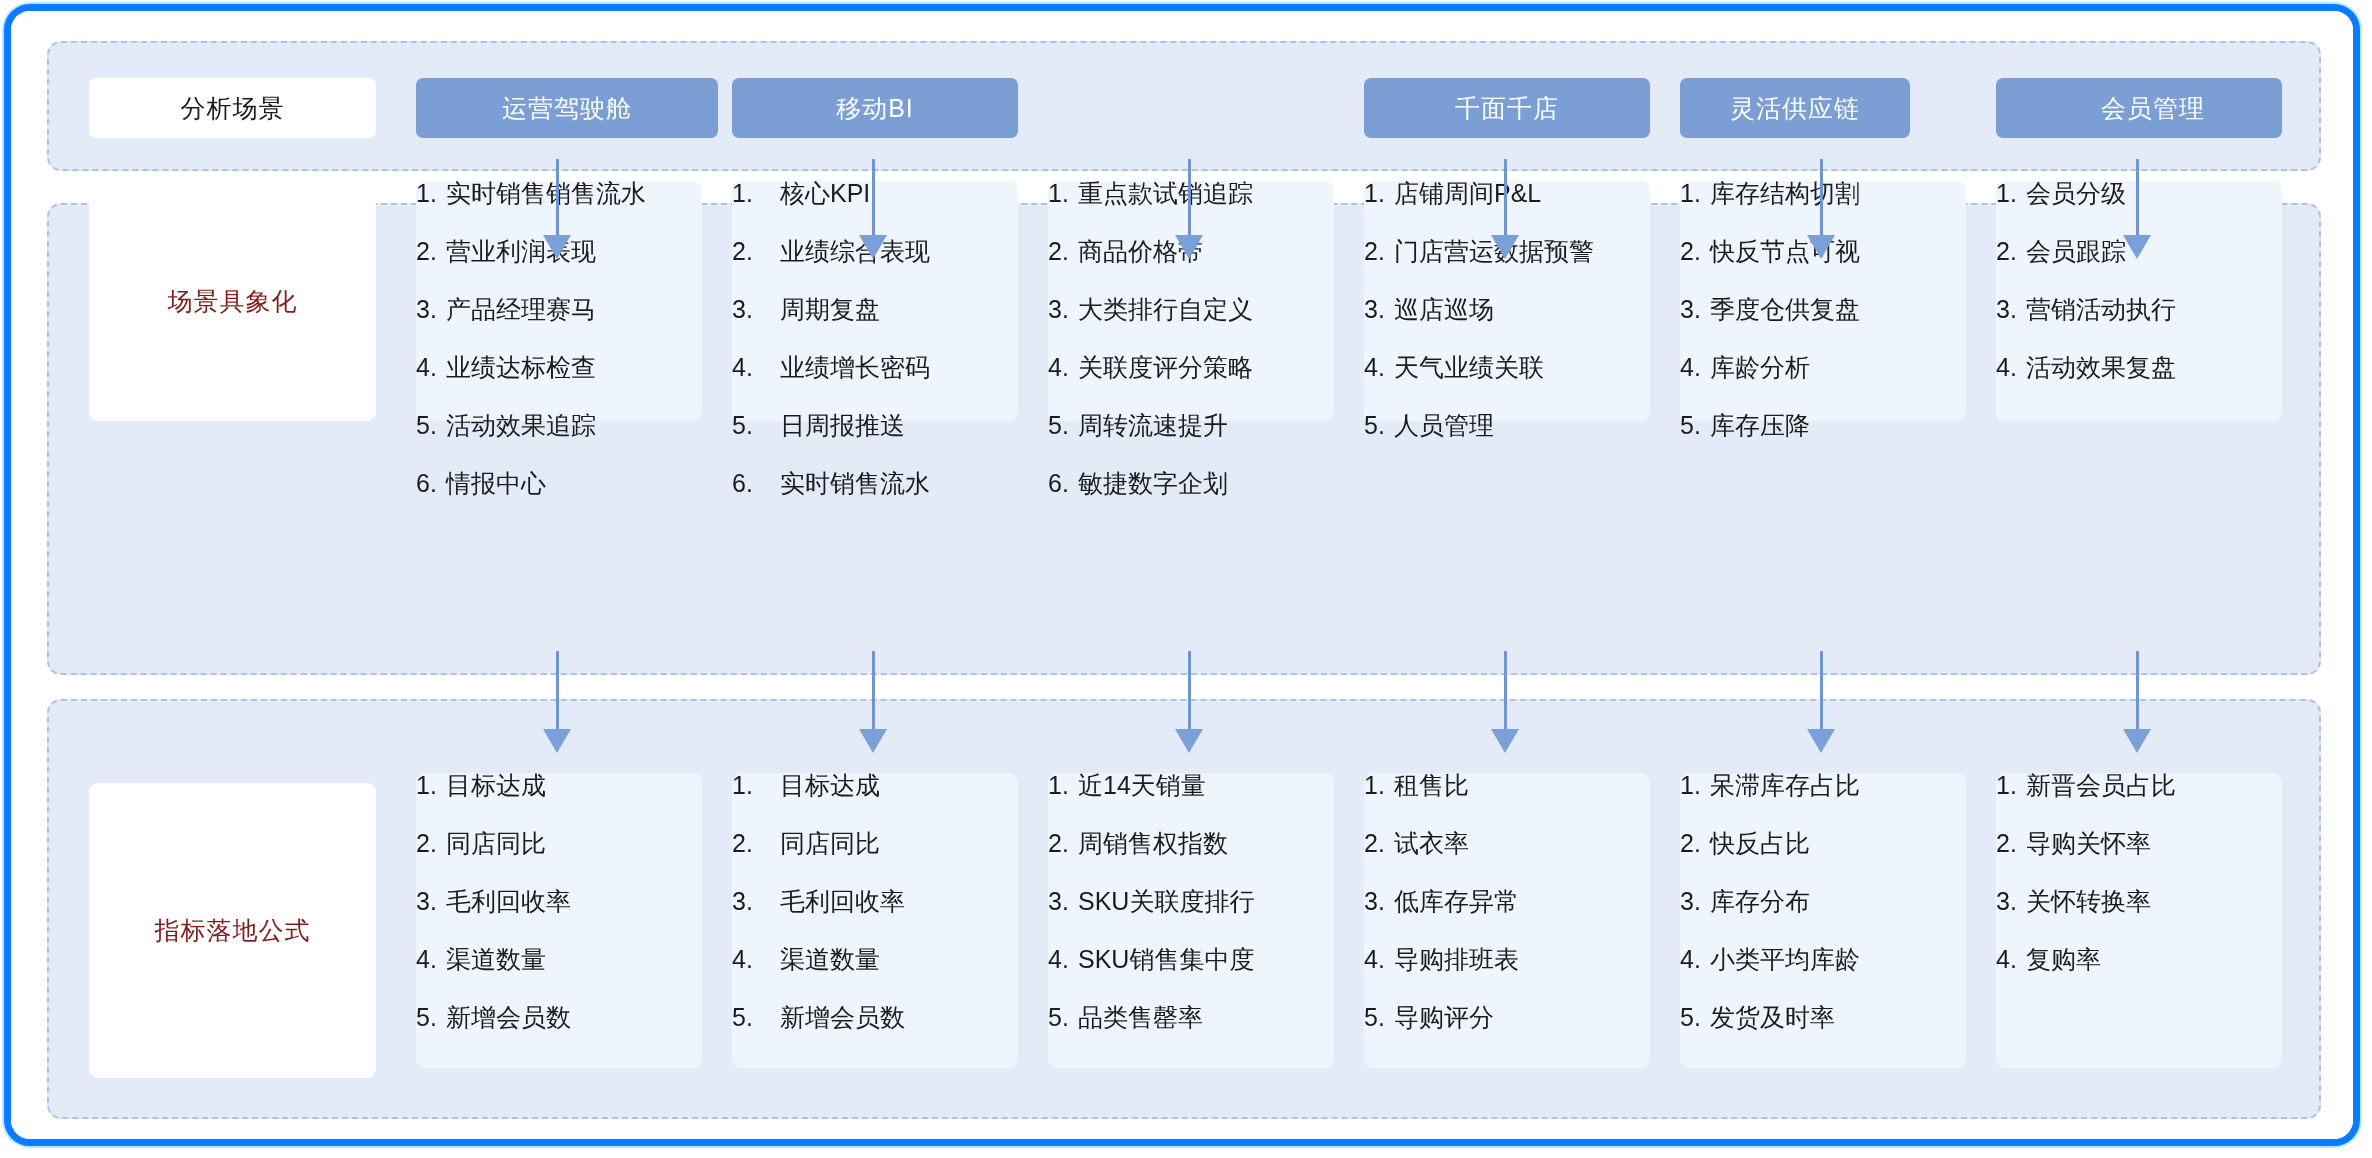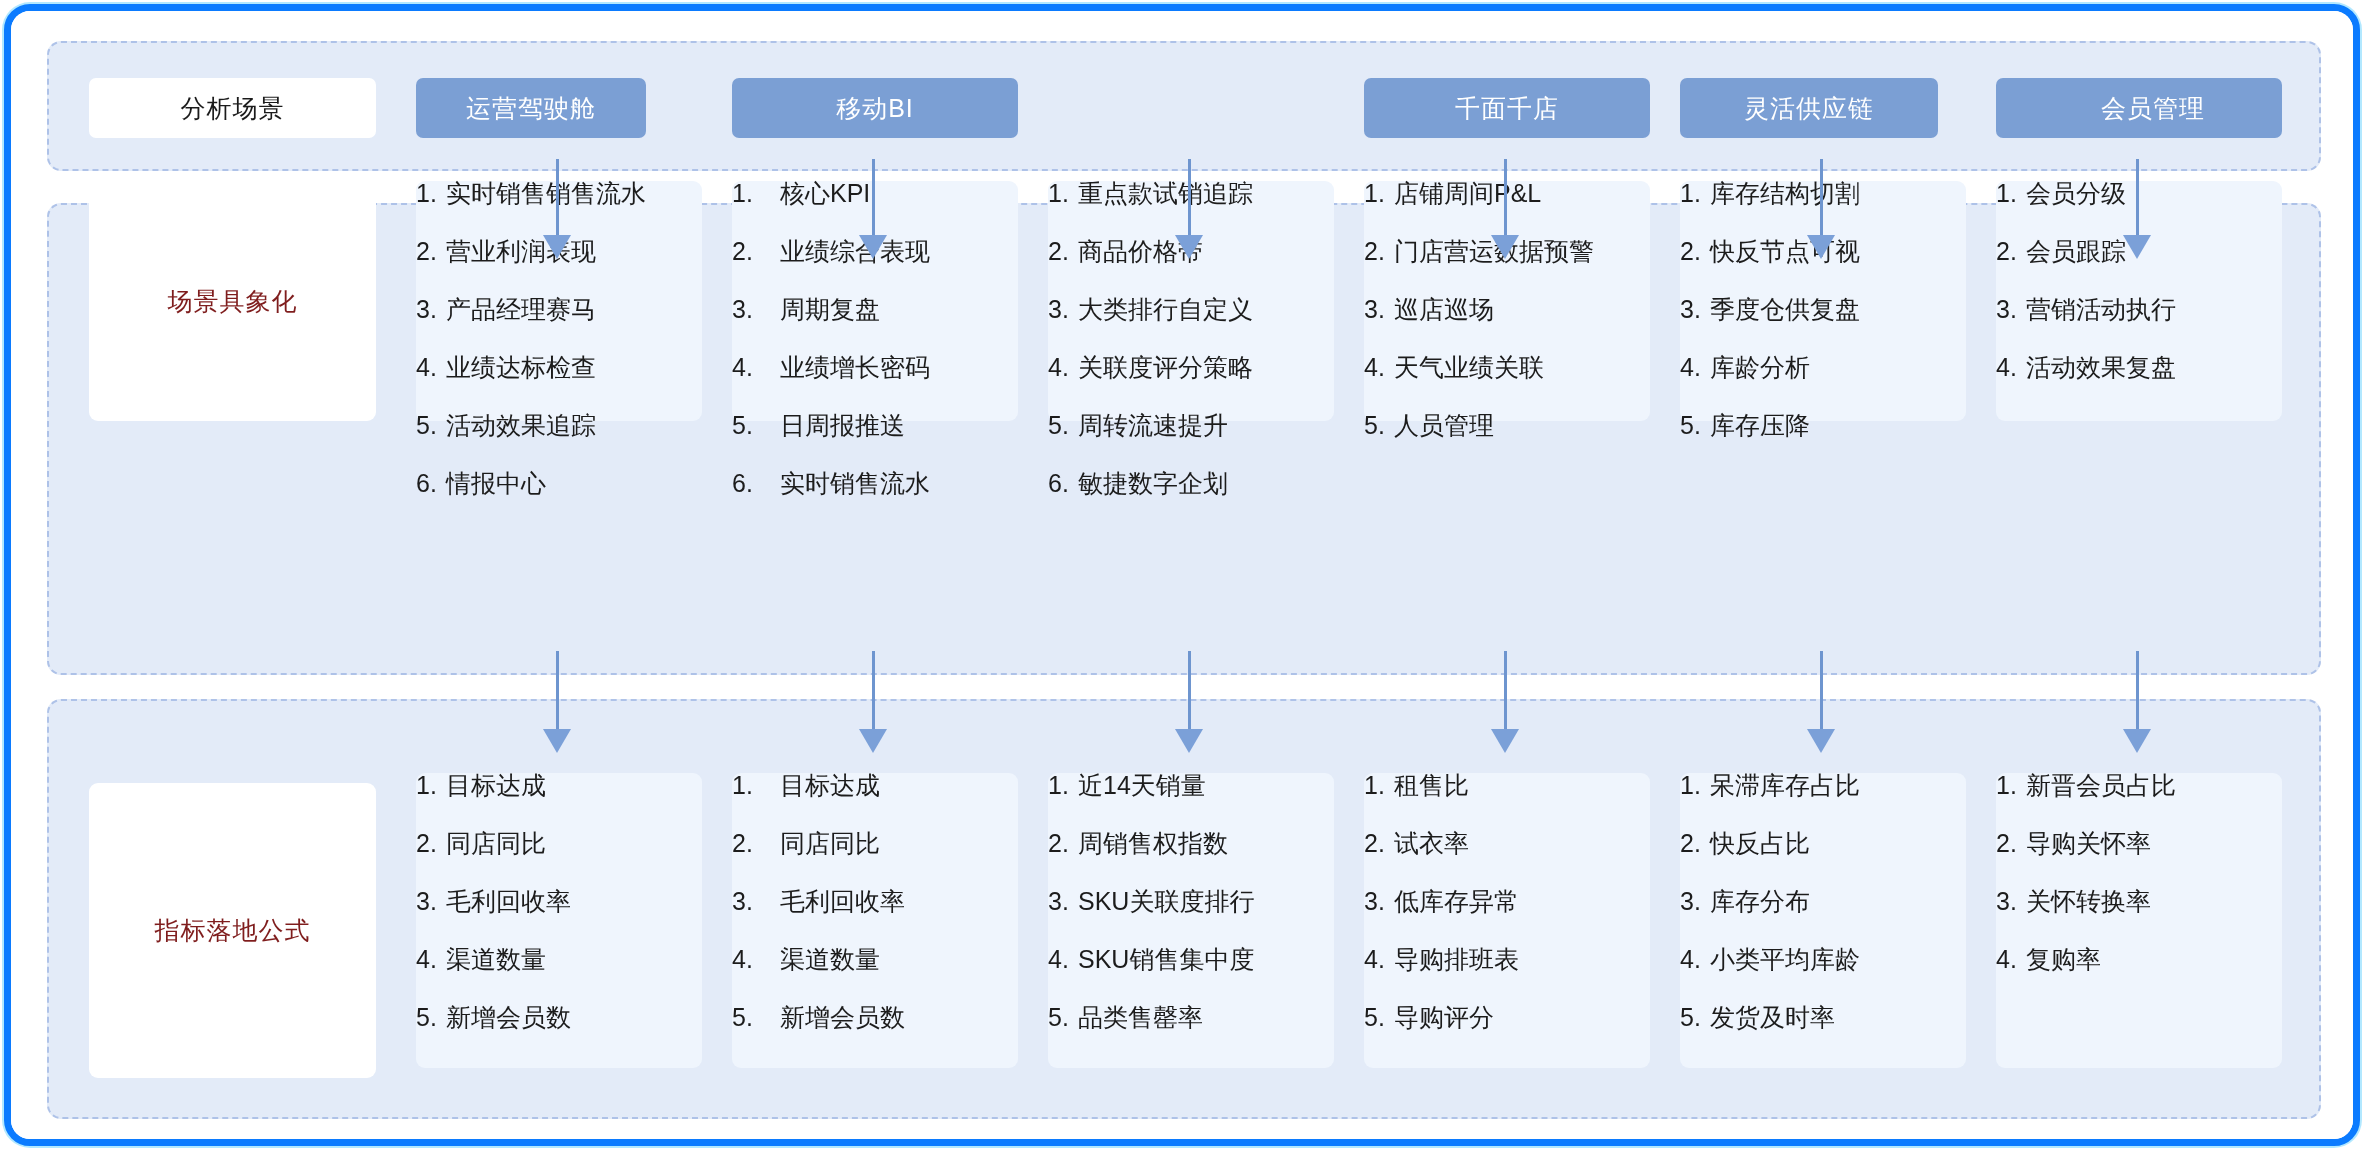--- a/index.html
+++ b/index.html
@@ -141,24 +141,24 @@
 </style>
 </head>
 <body>
 
 <div id="outer-frame">
   <div id="frame-inner">
 
     <div class="band" id="band-scenes">
       <div class="chip-row" id="chips-host">
           <div class="chip label-chip" style="left: 40px; width: 287px;">分析场景</div>
-          <div class="chip scene-chip" style="left: 367px; width: 230px;">运营驾驶舱</div>
+          <div class="chip scene-chip" style="left: 367px; width: 302px;">运营驾驶舱</div>
           <div class="chip scene-chip" style="left: 683px; width: 286px;">移动BI</div>
           <div class="chip scene-chip" style="left: 1315px; width: 286px;">千面千店</div>
-          <div class="chip scene-chip" style="left: 1631px; width: 258px;">灵活供应链</div>
+          <div class="chip scene-chip" style="left: 1631px; width: 230px;">灵活供应链</div>
           <div class="chip scene-chip" style="left: 1947px; width: 286px; padding-left: 28px;">会员管理</div>
         </div>
     </div>
 
     <div class="band" id="band-concrete">
       <div class="chip-row" id="concrete-host">
           <div class="card white-card" style="left: 40px; width: 287px; top: -24px; height: 240px;">场景具象化</div>
           <div class="card" style="left: 367px; width: 286px; top: -24px; height: 240px;">
             <ol class="row-gap list-pad">
               <li class="li-gap-s">

